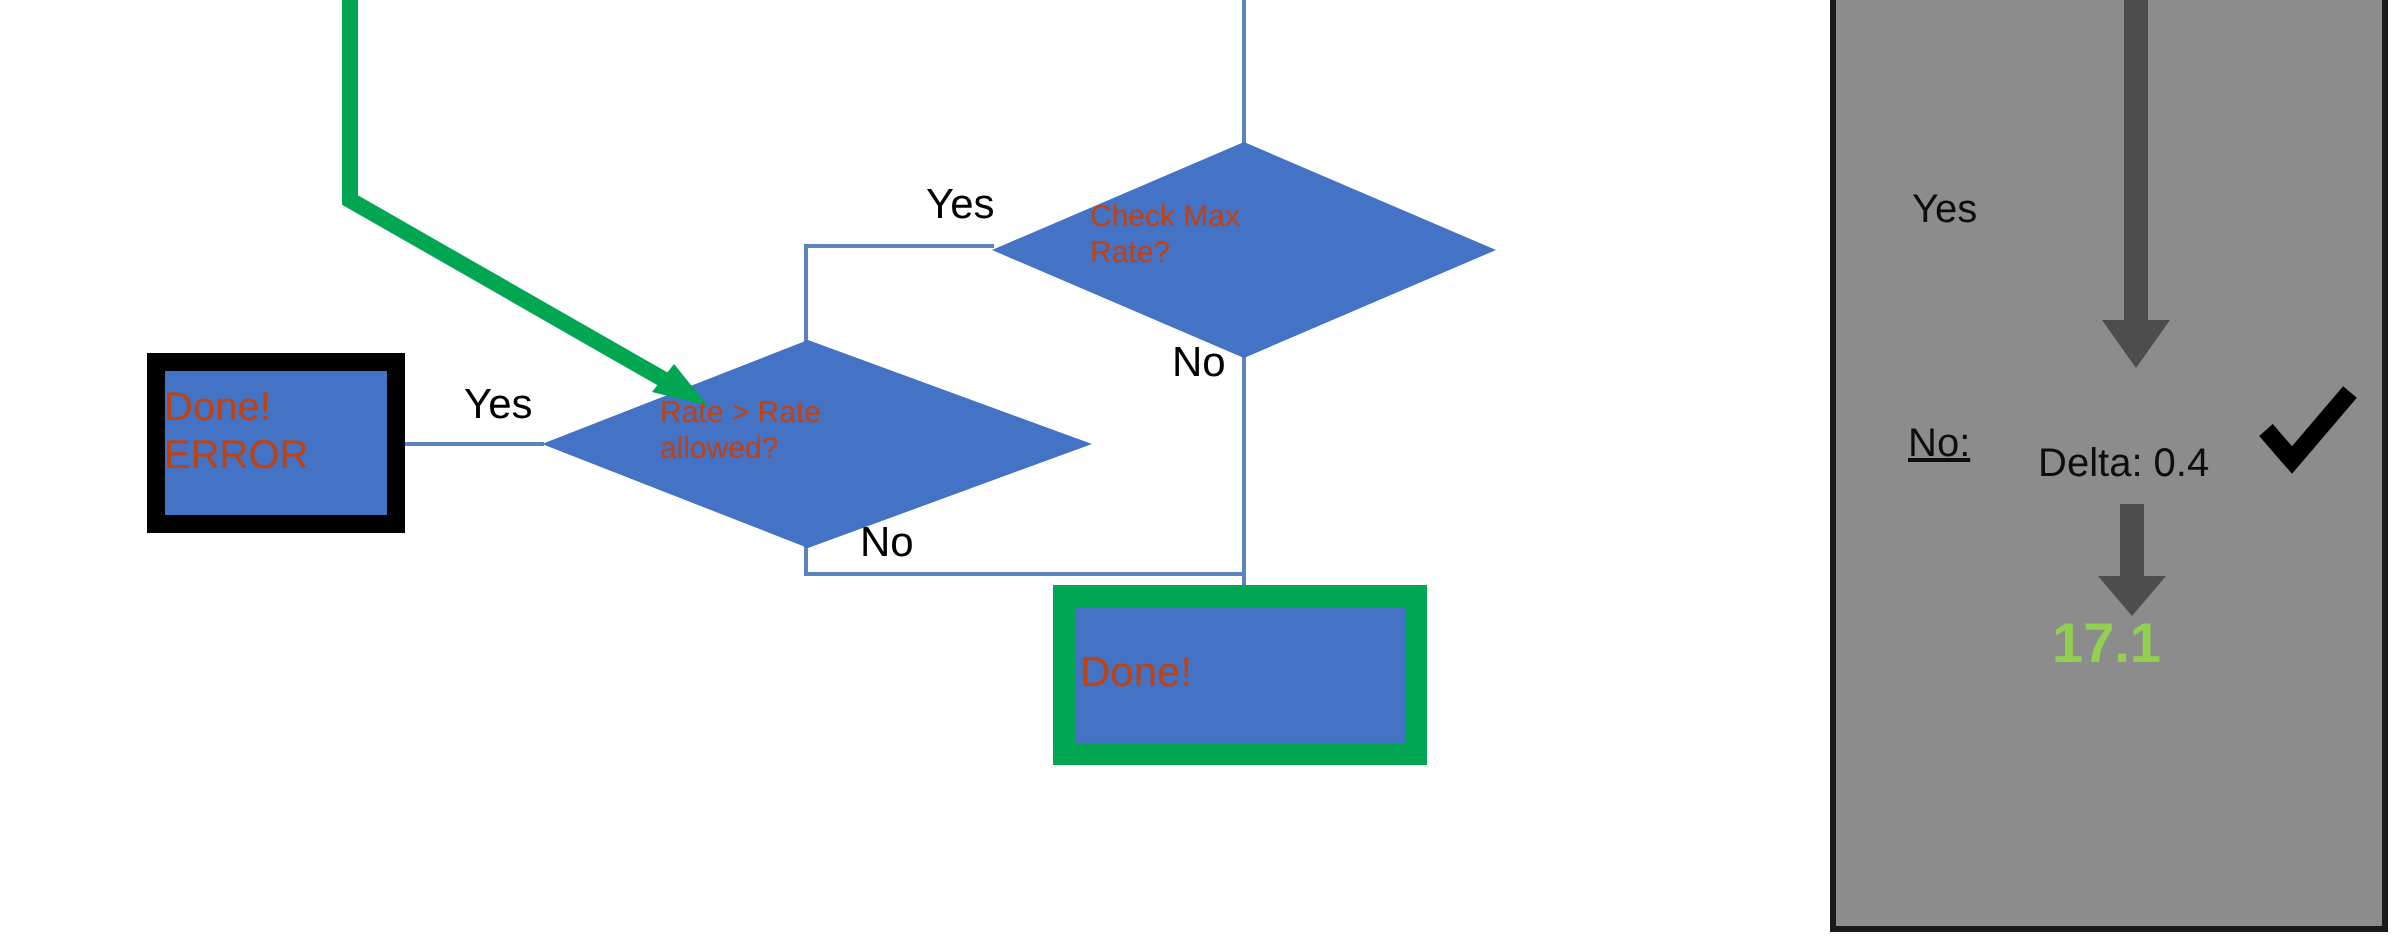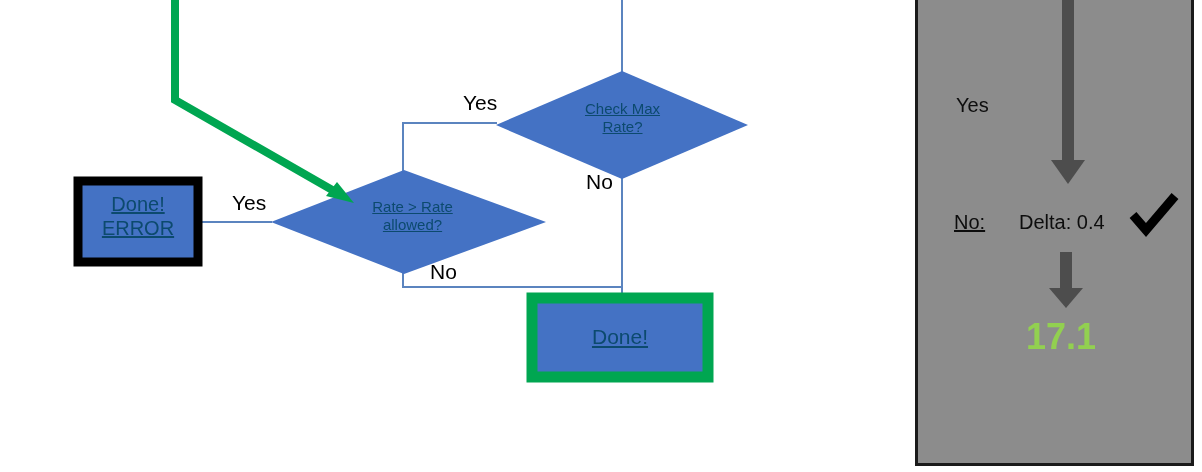--- a/index.html
+++ b/index.html
@@ -18,26 +18,24 @@
   #flow-svg {
     position: absolute;
     left: 0; top: 0;
     width: 1202px;
     height: 472px;
   }
 
   
   .node-label {
     position: absolute;
-    color: #0c4a6e;
-    text-align: center;
+    color: #c2410c;
     line-height: 1.22;
     white-space: pre-line;
     pointer-events: none;
-    text-decoration: underline;
   }
   .edge-label {
     position: absolute;
     color: #000000;
     font-size: 21px;
     line-height: 1;
   }
 
   
   #error-box-label {
@@ -88,30 +86,29 @@
   }
   .panel-text {
     position: absolute;
     color: #0d0d0d;
     font-size: 20px;
     line-height: 1;
     white-space: nowrap;
   }
   #panel-yes   { left: 38px;  top: 95px; }
   #panel-no    { left: 36px;  top: 212px; text-decoration: underline; }
-  #panel-delta { left: 101px; top: 212px; text-align: right; }
+  #panel-delta { left: 101px; top: 222px; text-align: right; }
   #panel-value {
     position: absolute;
     left: 108px; top: 308px;
-    font-size: 36px;
+    font-size: 28px;
     font-weight: bold;
     color: #92d050;
     line-height: 1;
     white-space: nowrap;
-    margin-top: 11px;
   }
 </style>
 </head>
 <body>
 
 <div id="stage">
 
   <svg id="flow-svg" viewBox="0 0 1202 472">
 
     <line x1="622" y1="0" x2="622" y2="72" stroke="#5b84bf" stroke-width="2"></line>

